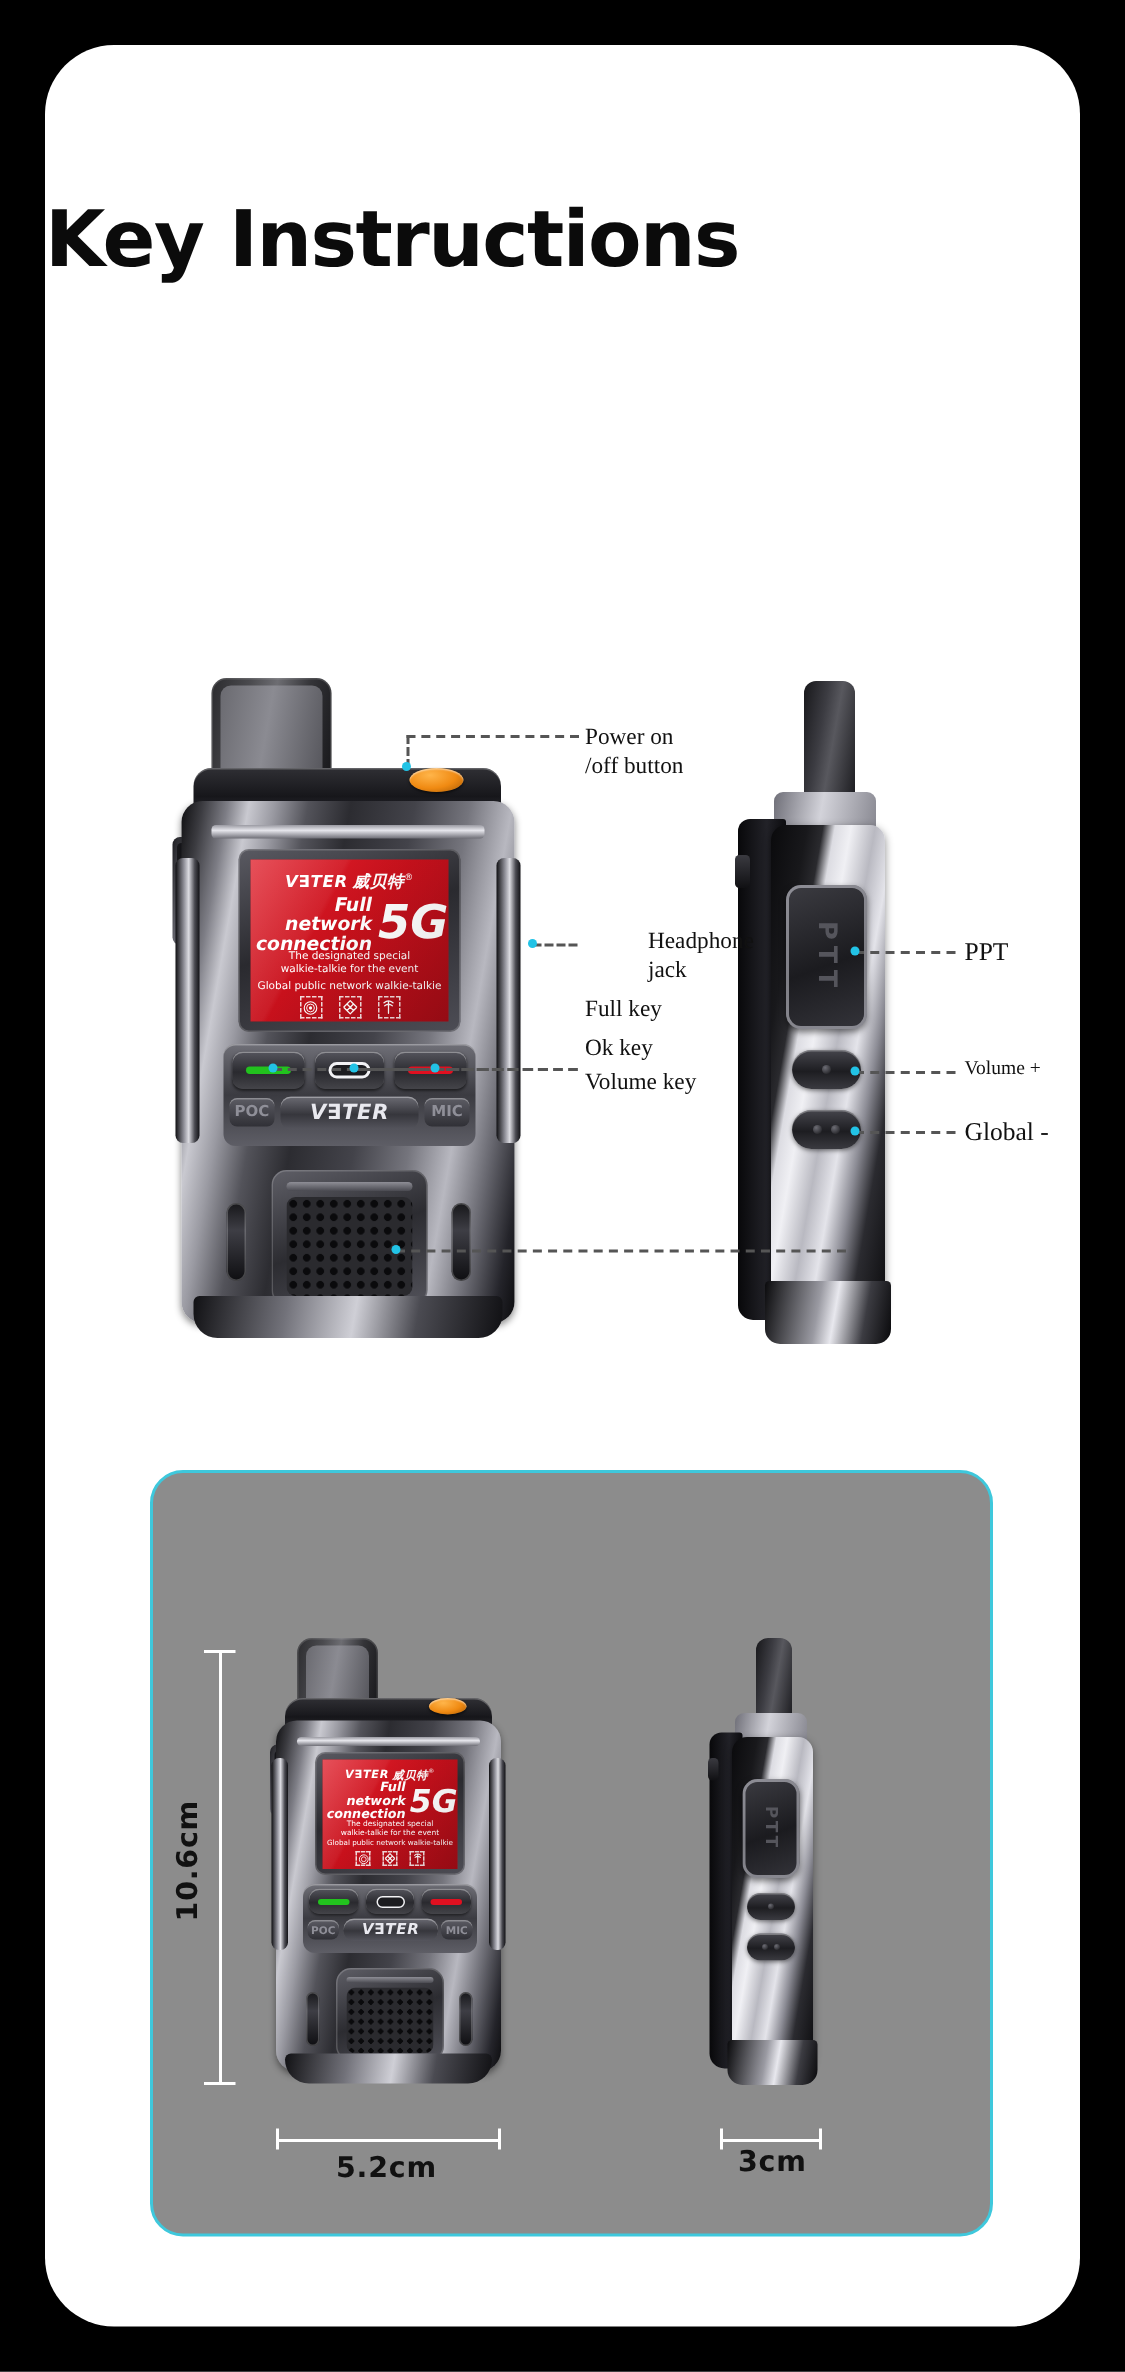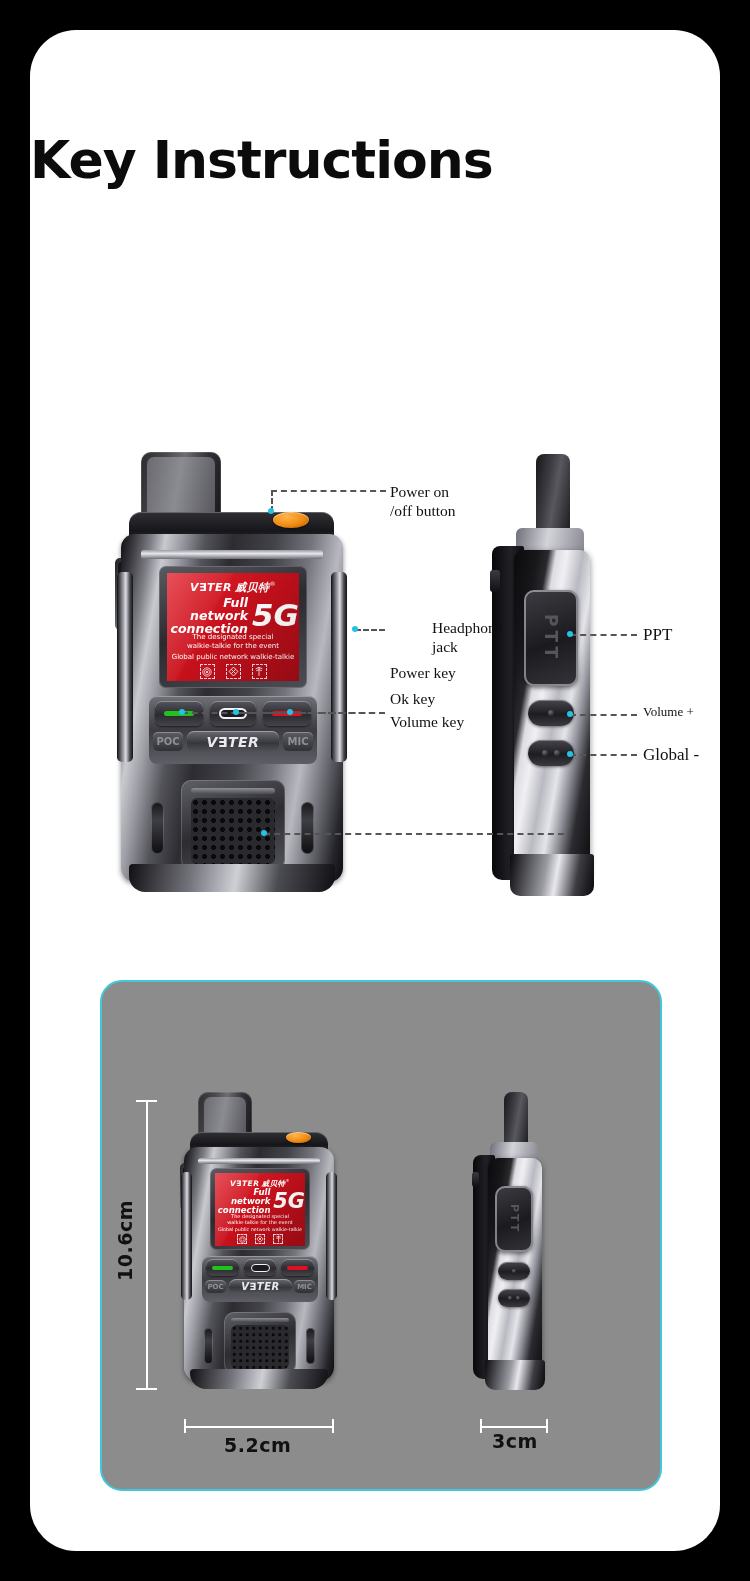--- a/index.html
+++ b/index.html
@@ -342,21 +342,21 @@
   <div class="dline" style="left:325px; top:599px; width:30px;"></div>
   <div class="dline" style="left:152px; top:682px; width:203px;"></div>
   <div class="dline" style="left:206px; top:682px; width:149px;"></div>
   <div class="dline" style="left:260px; top:682px; width:95px;"></div>
   <div class="dline" style="left:234px; top:803px; width:300px;"></div>
 
   <div class="clabel" style="left:360px; top:452px;">Power on
 /off button</div>
   <div class="clabel" style="left:360px; top:588px;margin-left:42px;">Headphone
 jack</div>
-  <div class="clabel" style="left:360px; top:633px;">Power key</div>
+  <div class="clabel" style="left:360px; top:633px;">Full key</div>
   <div class="clabel" style="left:360px; top:659px;">Ok key</div>
   <div class="clabel" style="left:360px; top:682px;">Volume key</div>
 
   <div class="dev" style="left:460px; top:424px; width:130px; height:450px;">
 
     <div class="s-ant" style="left:46px; top:0px; width:34px; height:80px;"></div>
 
     <div class="s-top" style="left:26px; top:74px; width:68px; height:38px;"></div>
 
     <div class="s-blackedge" style="left:2px; top:92px; width:32px; height:334px;"></div>

